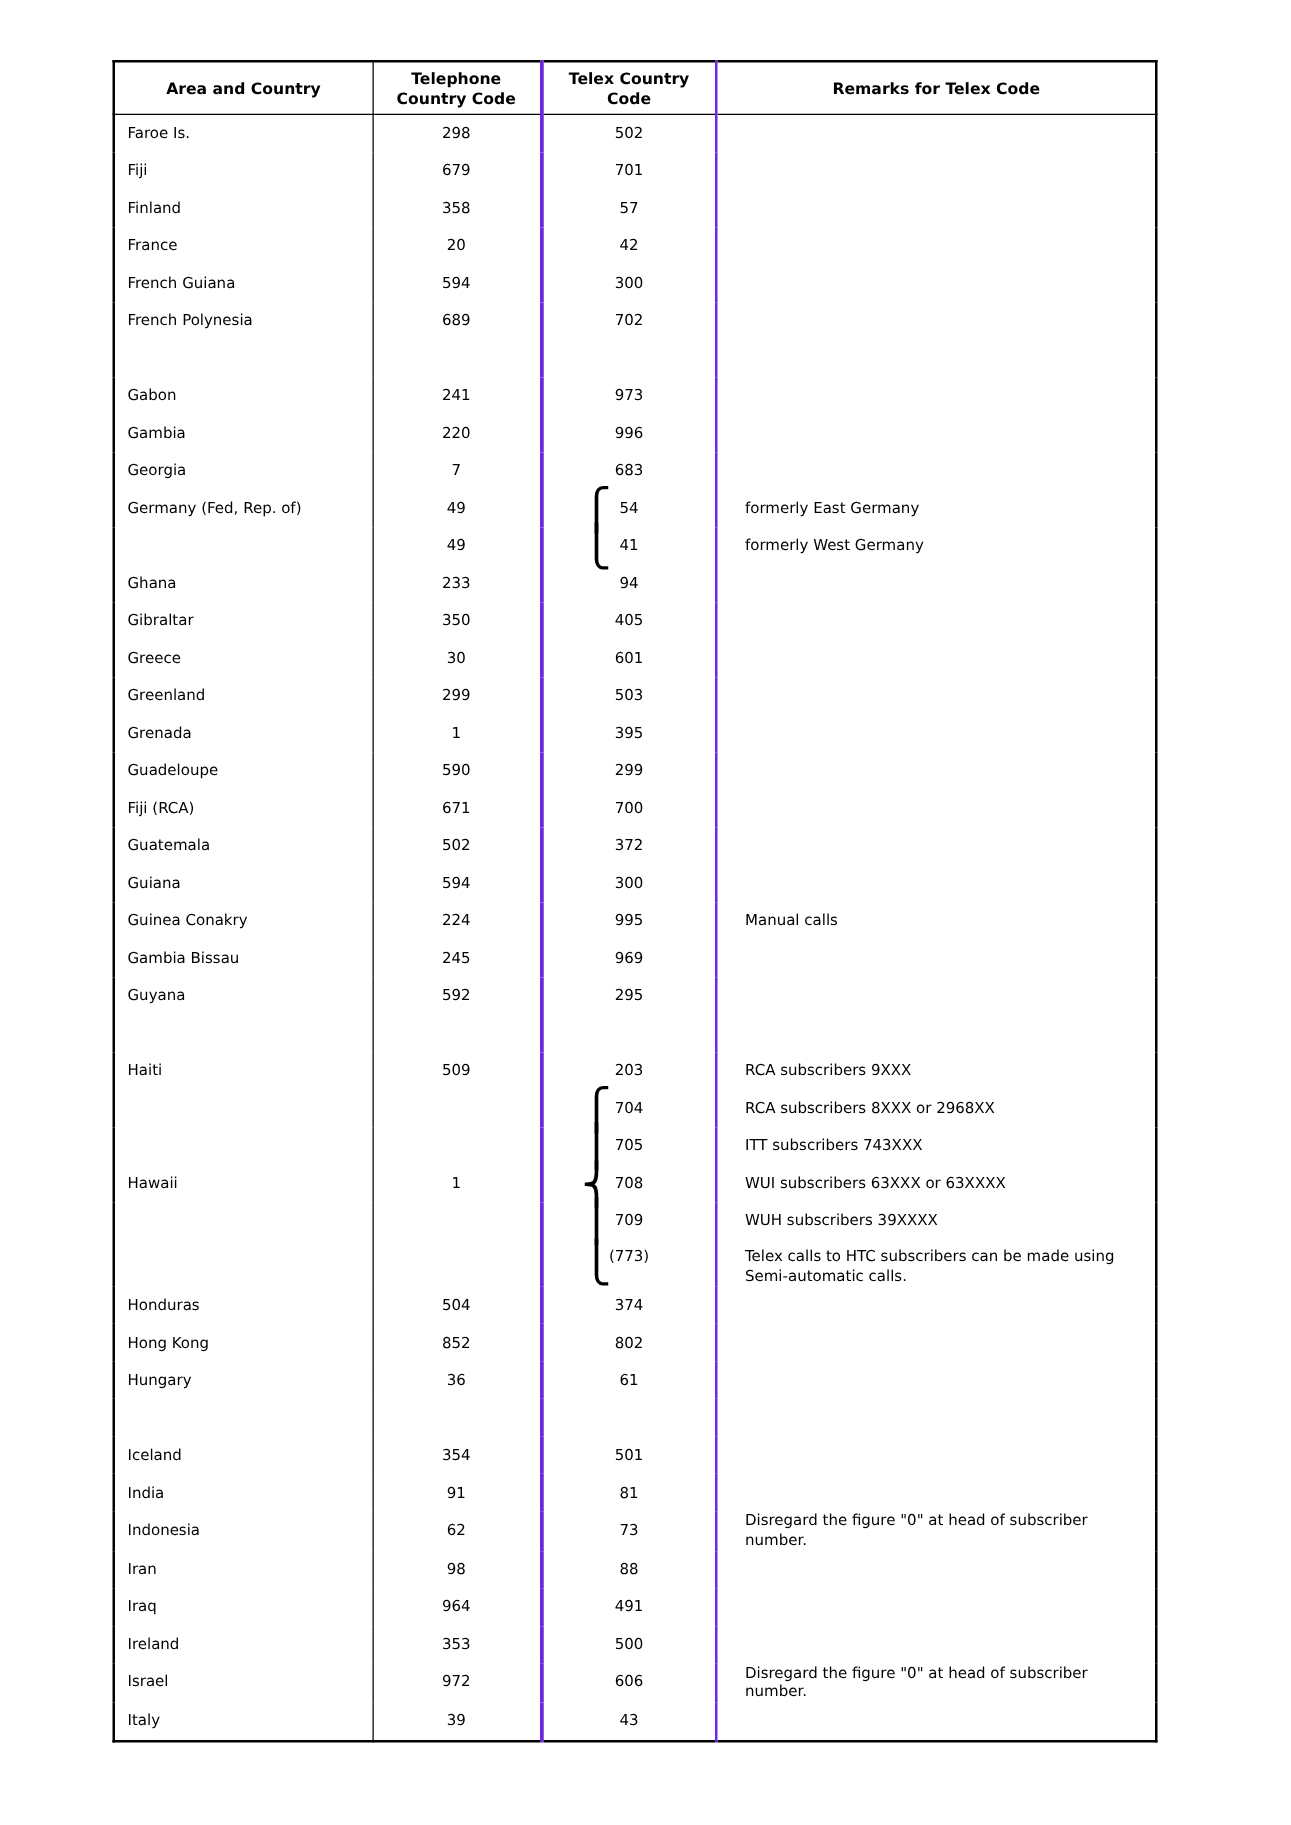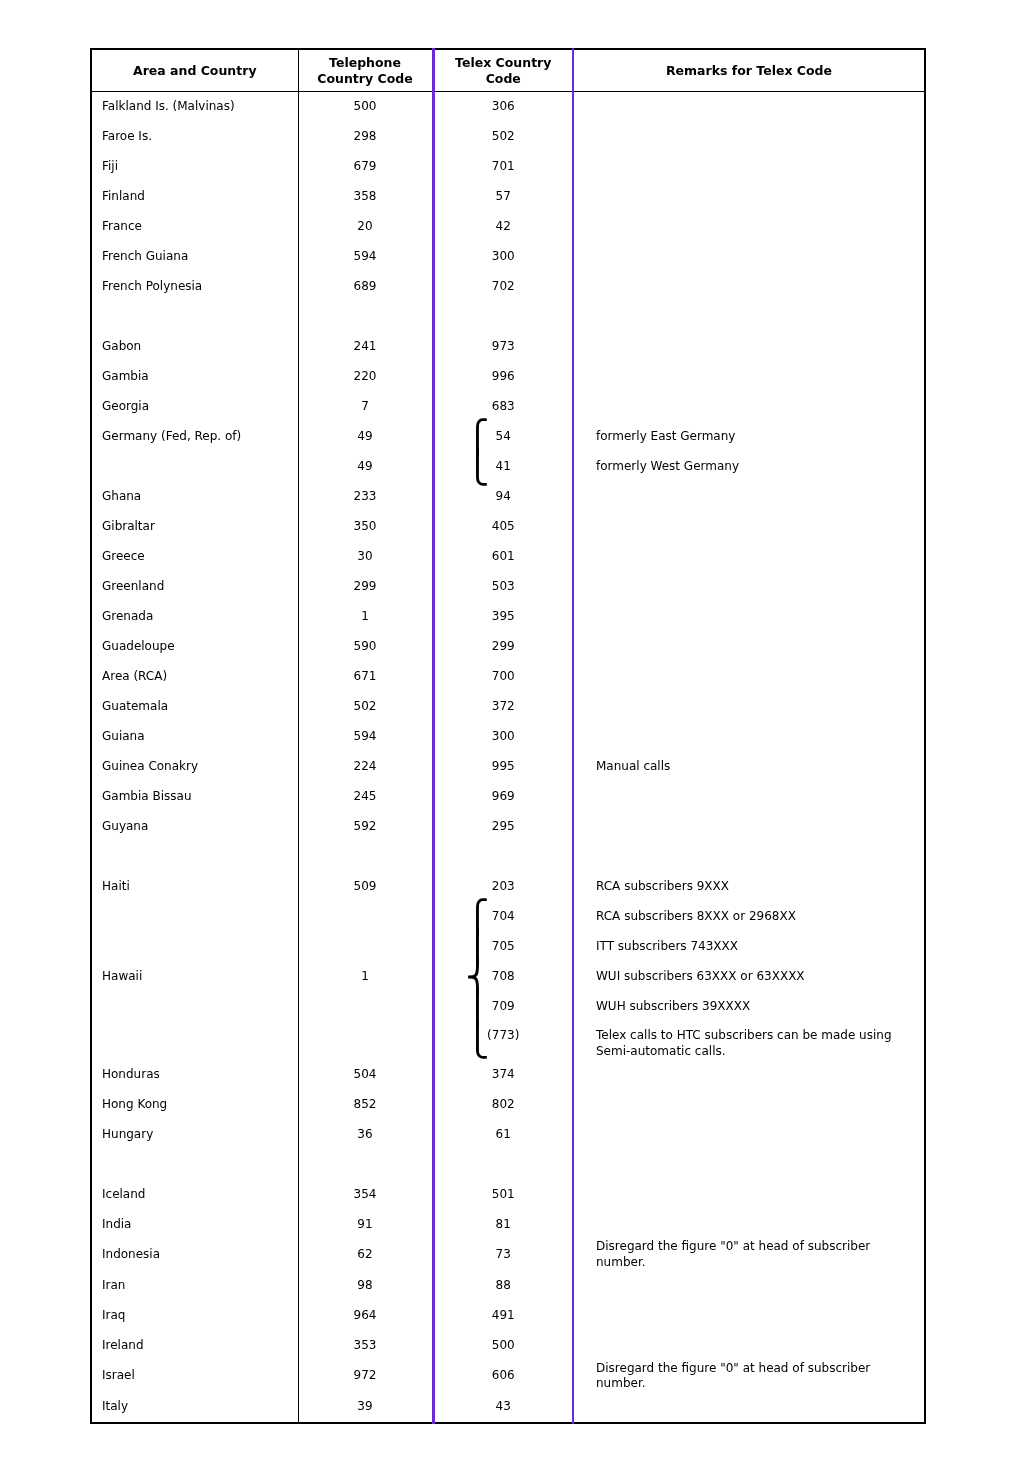--- a/index.html
+++ b/index.html
@@ -85,26 +85,20 @@
       <thead>
         <tr>
           <th class="c-country">Area and Country</th>
           <th class="c-tel">Telephone Country Code</th>
           <th class="c-telex">Telex Country Code</th>
           <th class="c-remark">Remarks for Telex Code</th>
         </tr>
       </thead>
       <tbody>
           <tr>
-            <td class="c-country">Falkland Is. (Malvinas)</td>
-            <td class="c-tel">500</td>
-            <td class="c-telex"><span>306</span></td>
-            <td class="c-remark"></td>
-          </tr>
-          <tr>
             <td class="c-country">Faroe Is.</td>
             <td class="c-tel">298</td>
             <td class="c-telex"><span>502</span></td>
             <td class="c-remark"></td>
           </tr>
           <tr>
             <td class="c-country">Fiji</td>
             <td class="c-tel">679</td>
             <td class="c-telex"><span>701</span></td>
             <td class="c-remark"></td>
@@ -199,21 +193,21 @@
             <td class="c-telex"><span>395</span></td>
             <td class="c-remark"></td>
           </tr>
           <tr>
             <td class="c-country">Guadeloupe</td>
             <td class="c-tel">590</td>
             <td class="c-telex"><span>299</span></td>
             <td class="c-remark"></td>
           </tr>
           <tr>
-            <td class="c-country">Area (RCA)</td>
+            <td class="c-country">Fiji (RCA)</td>
             <td class="c-tel">671</td>
             <td class="c-telex"><span>700</span></td>
             <td class="c-remark"></td>
           </tr>
           <tr>
             <td class="c-country">Guatemala</td>
             <td class="c-tel">502</td>
             <td class="c-telex"><span>372</span></td>
             <td class="c-remark"></td>
           </tr>

